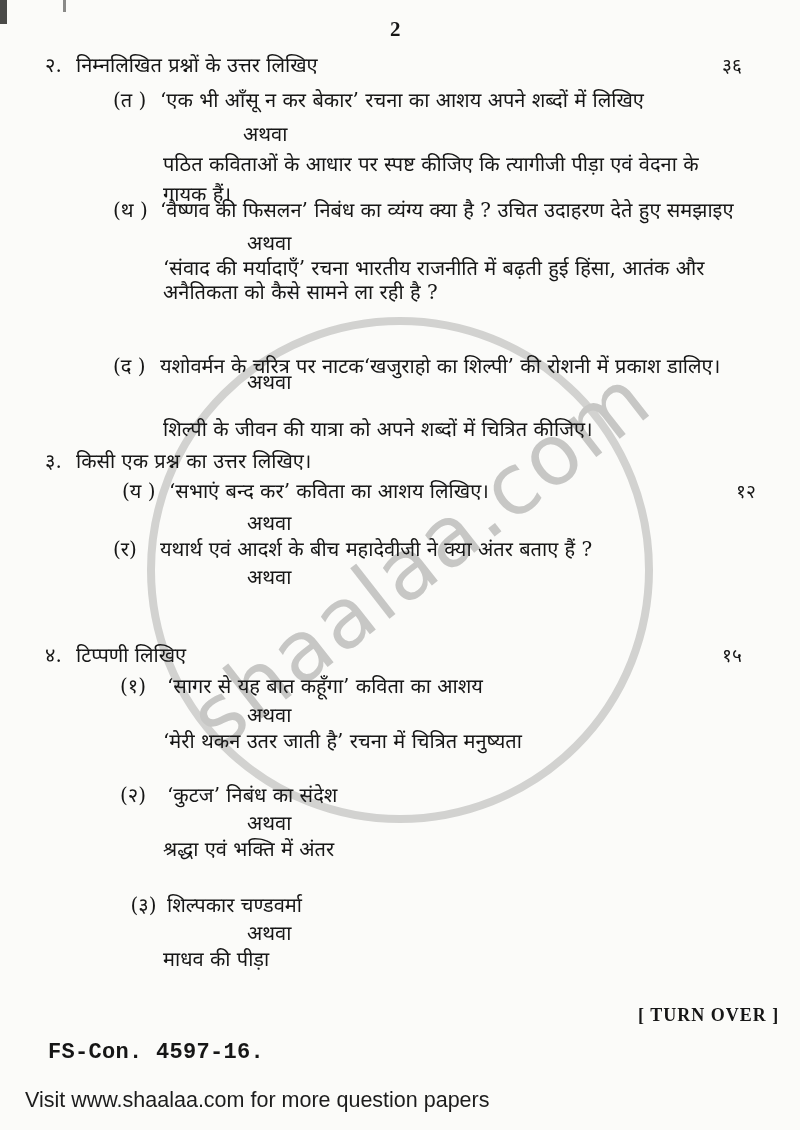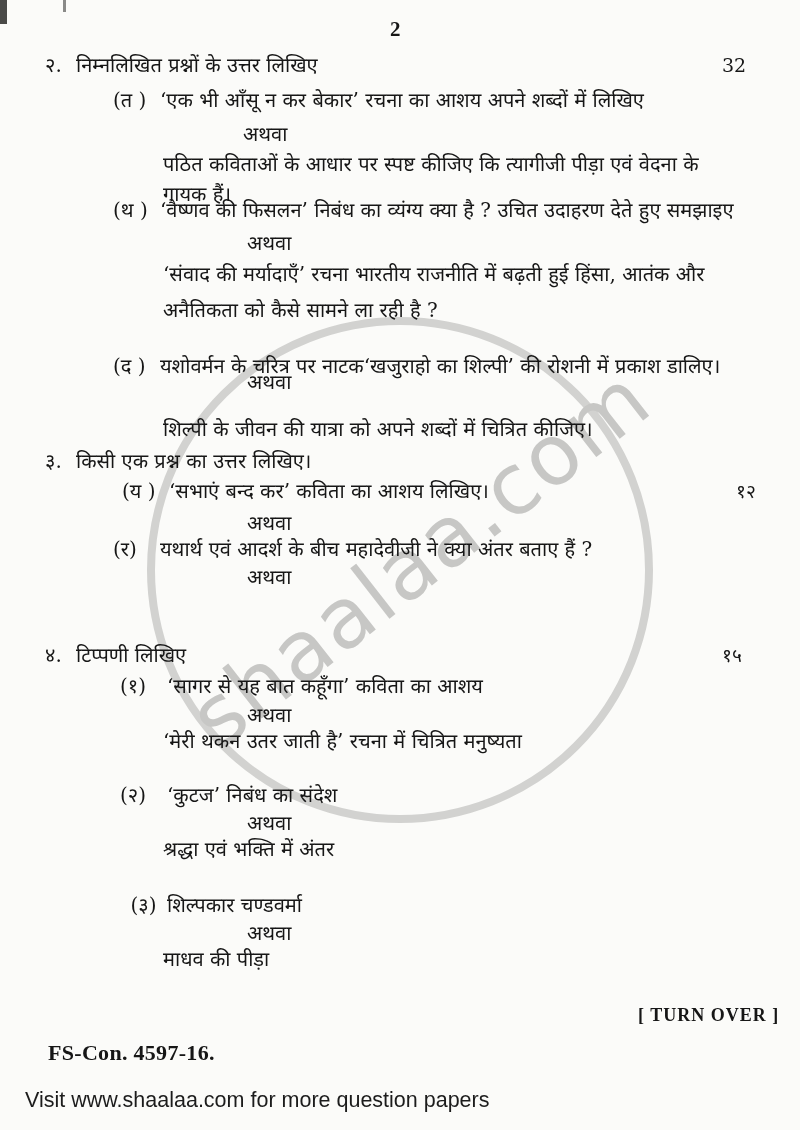--- a/index.html
+++ b/index.html
@@ -30,52 +30,52 @@
   
   .row{position:absolute;z-index:1;font-size:20px;line-height:30px;white-space:nowrap;}
   .page-num{font-family:"Liberation Serif", serif;font-weight:bold;font-size:21px;}
   .qnum{position:absolute;left:45px;top:0;}
   .qtext{position:absolute;left:76px;top:0;}
   .marks{position:absolute;left:722px;top:0;z-index:1;font-size:19px;}
   .sublabel{display:inline-block;width:47px;}
   .alt{white-space:normal;width:560px;}
   .ornode{z-index:1;}
   .turnover{font-family:"Liberation Serif", serif;font-weight:bold;font-size:18px;letter-spacing:1px;}
-  .fscode{font-family:Liberation Serif, serif;font-weight:bold;font-size:22px;letter-spacing:.3px;}
+  .fscode{font-family:Liberation Mono, monospace;font-weight:bold;font-size:22px;letter-spacing:.3px;}
   .promo{font-family:"Liberation Sans", sans-serif;font-size:21.5px;color:#1c1c1c;}
 </style>
 </head>
 <body>
 
 <div class="page">
 
   <div class="wm-circle"></div>
   <div class="wm-text">shaalaa.com</div>
   <div class="scan-mark-a"></div>
   <div class="scan-mark-b"></div>
 
   <div class="row page-num" style="left:390px;top:14px;">2</div>
 
   <div class="row" style="left:0;top:50px;width:800px;">
     <span class="qnum">२.</span>
     <span class="qtext">निम्नलिखित प्रश्नों के उत्तर लिखिए</span>
-    <span class="marks">32</span>
+    <span class="marks">३६</span>
   </div>
 
   <div class="row" style="left:113px;top:85px;">
     <span class="sublabel">(त )</span><span>‘एक भी आँसू न कर बेकार’ रचना का आशय अपने शब्दों में लिखिए</span>
   </div>
   <div class="row ornode" style="left:243px;top:119px;">अथवा</div>
   <div class="row alt" style="left:163px;top:149px;">पठित कविताओं के आधार पर स्पष्ट कीजिए कि त्यागीजी पीड़ा एवं वेदना के गायक हैं।</div>
 
   <div class="row" style="left:113px;top:195px;">
     <span class="sublabel">(थ )</span><span>‘वैष्णव की फिसलन’ निबंध का व्यंग्य क्या है ? उचित उदाहरण देते हुए समझाइए</span>
   </div>
   <div class="row ornode" style="left:247px;top:228px;">अथवा</div>
-  <div class="row alt" style="left:163px;top:256px;line-height:36px;">‘संवाद की मर्यादाएँ’ रचना भारतीय राजनीति में बढ़ती हुई हिंसा, आतंक और अनैतिकता को कैसे सामने ला रही है ?</div>
+  <div class="row alt" style="left:163px;top:256px;line-height:24px;">‘संवाद की मर्यादाएँ’ रचना भारतीय राजनीति में बढ़ती हुई हिंसा, आतंक और अनैतिकता को कैसे सामने ला रही है ?</div>
 
   <div class="row" style="left:113px;top:335px;margin-top:16px;">
     <span class="sublabel">(द )</span><span>यशोवर्मन के चरित्र पर नाटक‘खजुराहो का शिल्पी’ की रोशनी में प्रकाश डालिए।</span>
   </div>
   <div class="row ornode" style="left:247px;top:367px;">अथवा</div>
   <div class="row alt" style="left:163px;top:394px;margin-top:20px;">शिल्पी के जीवन की यात्रा को अपने शब्दों में चित्रित कीजिए।</div>
 
   <div class="row" style="left:0;top:446px;width:800px;">
     <span class="qnum">३.</span>
     <span class="qtext">किसी एक प्रश्न का उत्तर लिखिए।</span>

